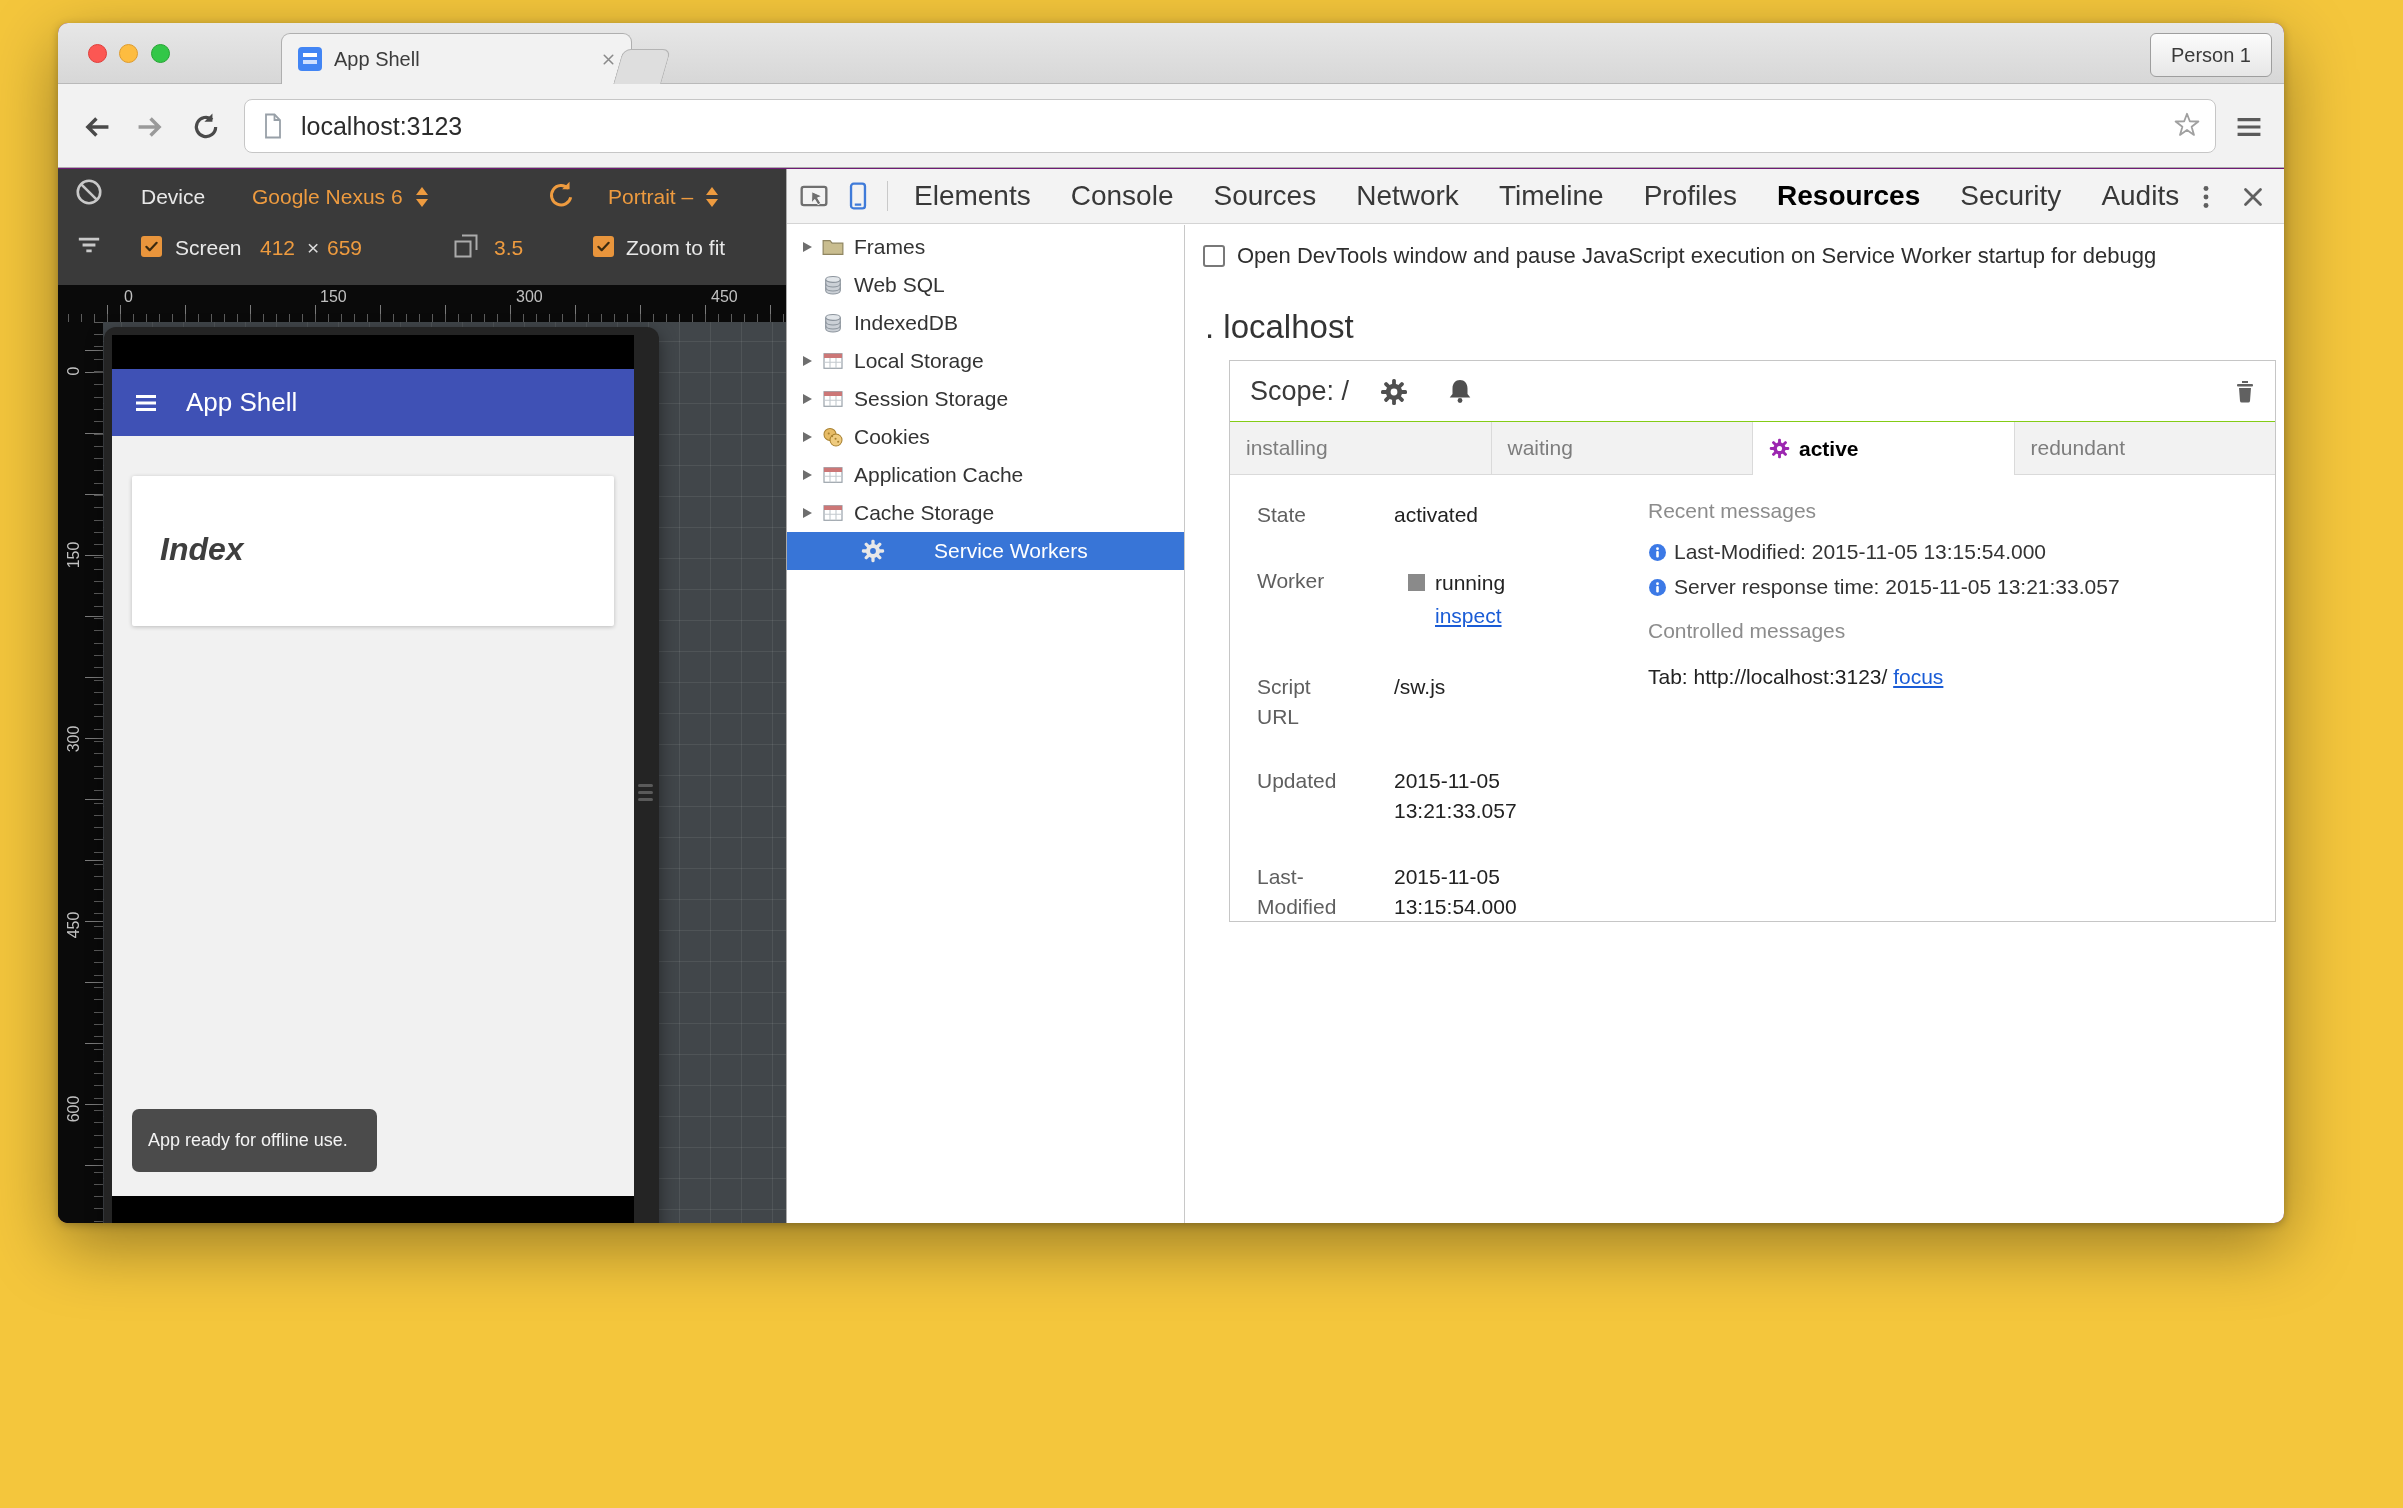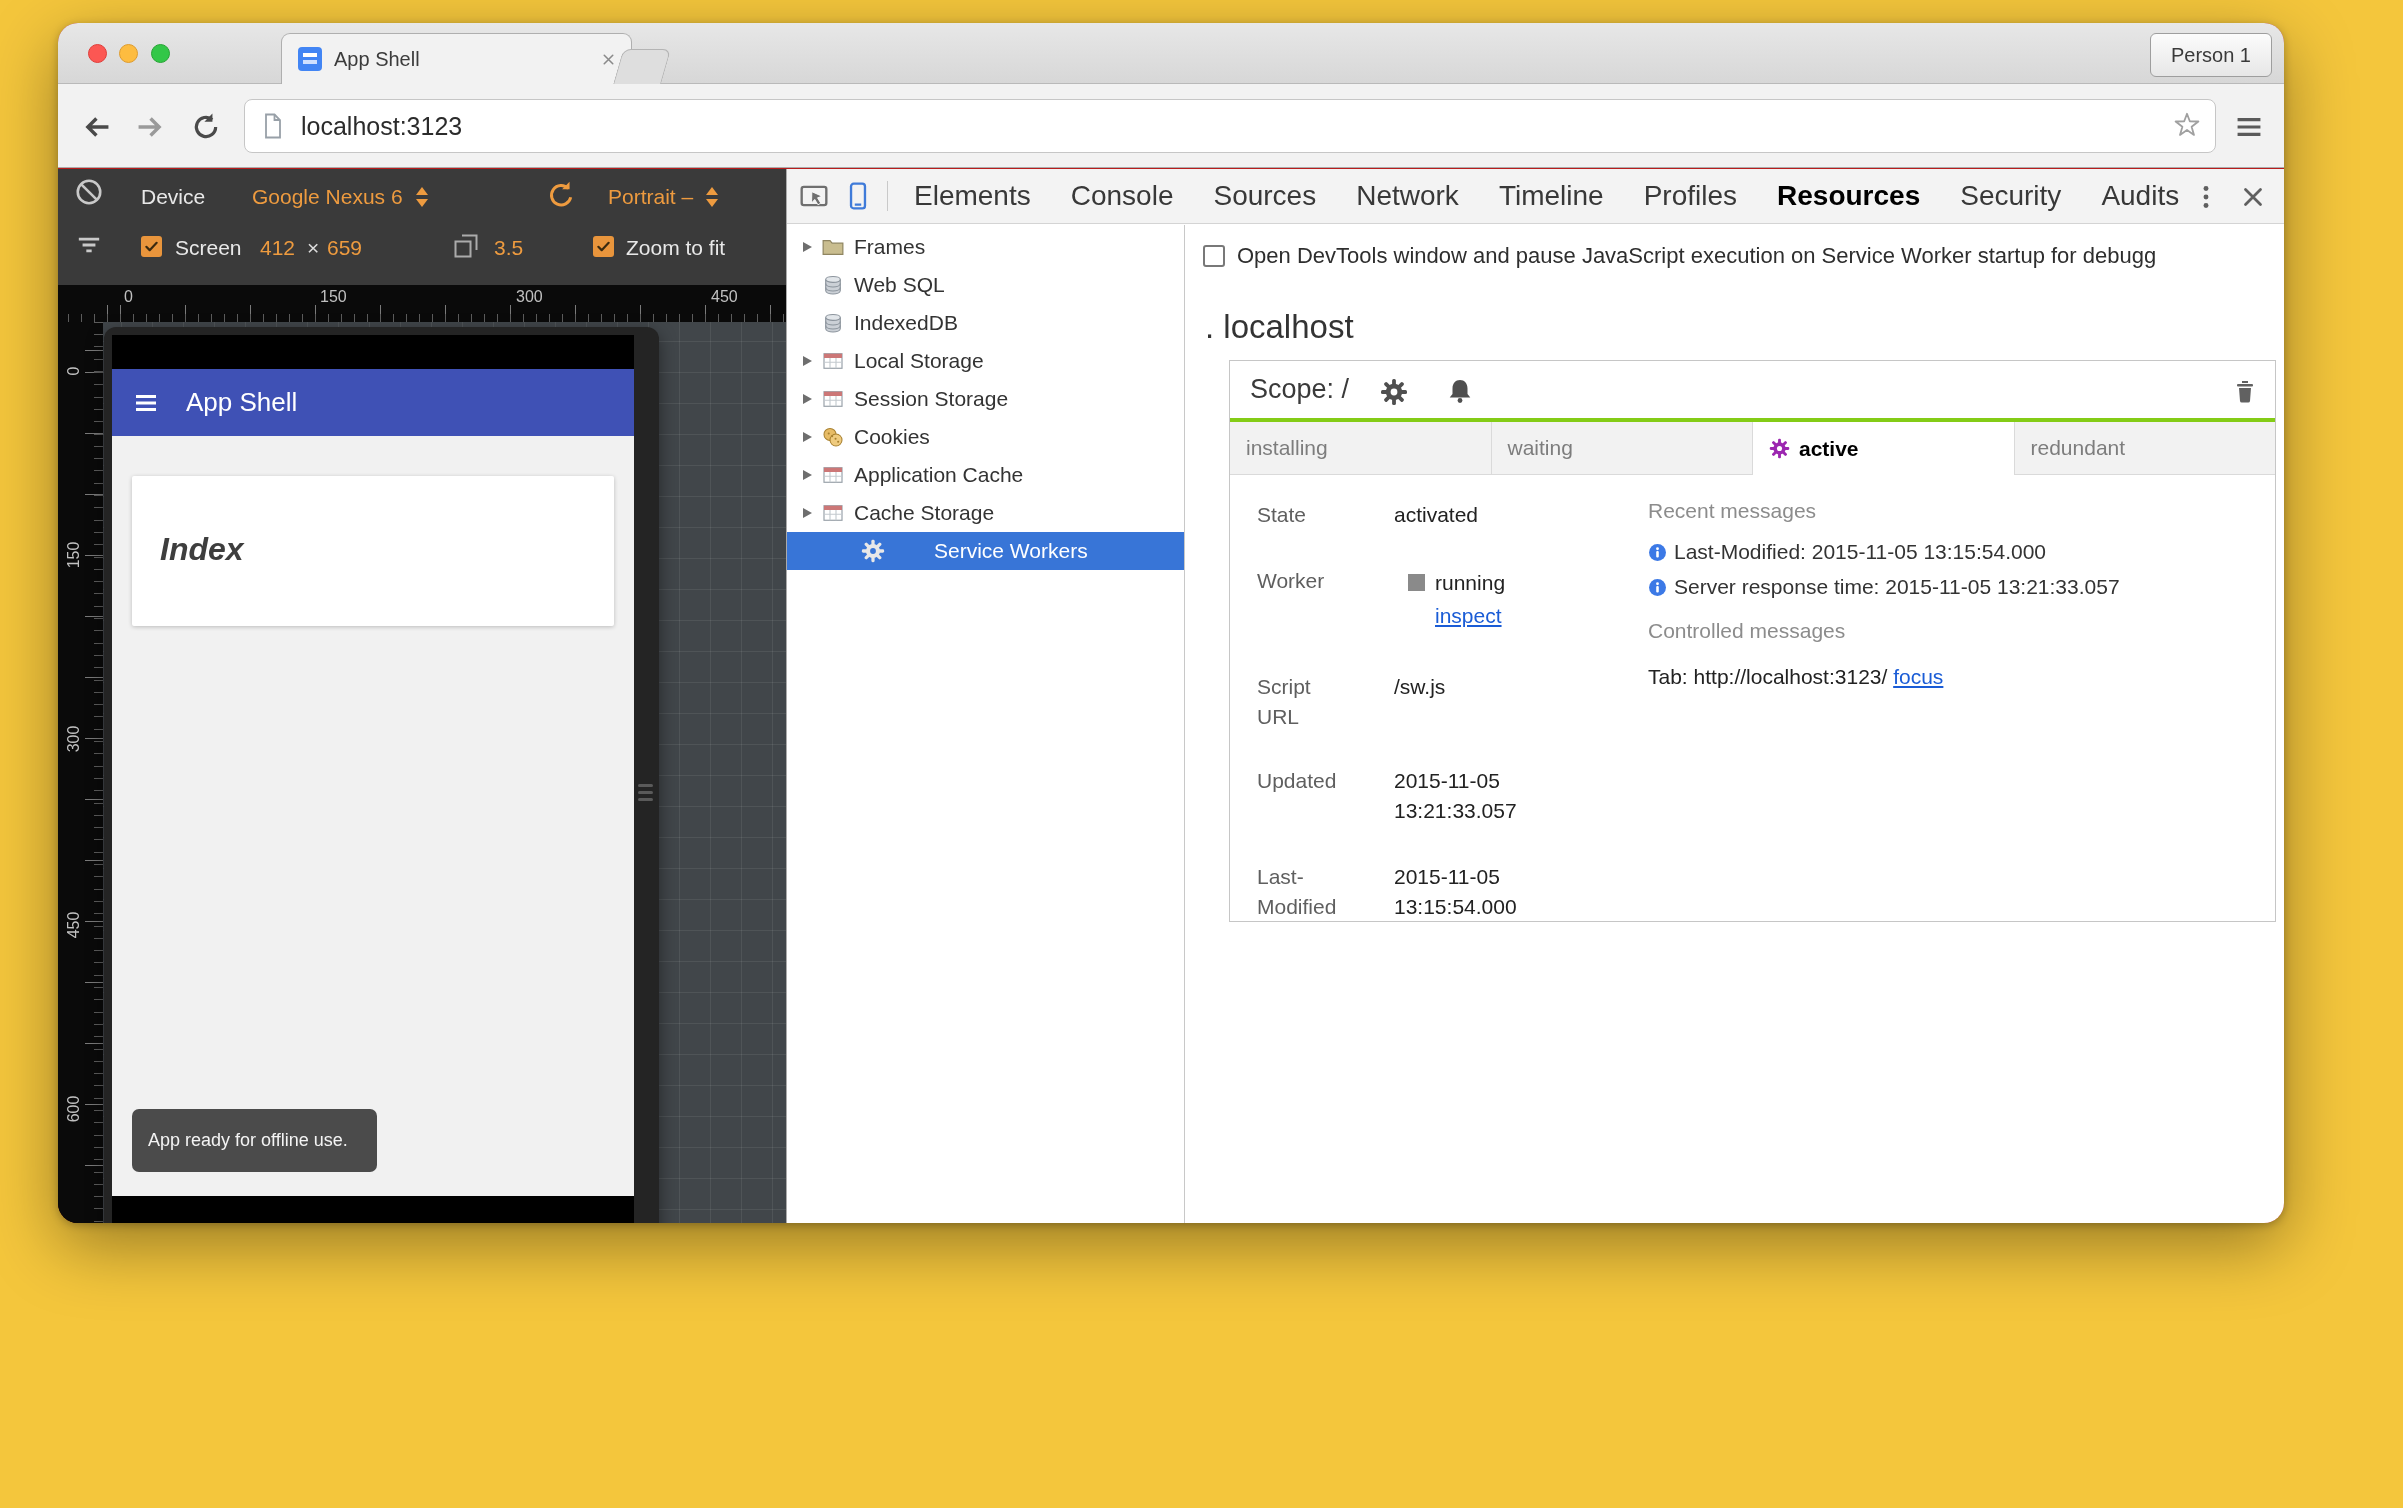--- a/index.html
+++ b/index.html
@@ -8,21 +8,21 @@
     background: #F4C63C;
     font-family: "Liberation Sans", "DejaVu Sans", sans-serif;
     position: relative;
     overflow: hidden;
   }
   svg.ico { display: inline-block; vertical-align: middle; }
 
   
   #window {
     position: absolute; left: 58px; top: 23px; width: 2226px; height: 1200px;
-    border-radius: 20px; overflow: hidden; background: #b91c1c;
+    border-radius: 10px; overflow: hidden; background: #701a75;
     box-shadow: 0 22px 69px rgba(0,0,0,.38), 0 2px 8px rgba(0,0,0,.25);
   }
 
   
   #titlebar { position: absolute; left:0; top:0; width:100%; height:61px;
     background: linear-gradient(#E7E7E7, #D7D7D7); border-bottom:1px solid #B9B9B9; }
   .light { position:absolute; top:21px; width:19px; height:19px; border-radius:50%; }
   #light-close { left:30px; background:#FC5753; border:1px solid #DF3E3A; }
   #light-min   { left:61px; background:#FDBC40; border:1px solid #DE9C2E; }
   #light-zoom  { left:93px; background:#33C748; border:1px solid #27A534; }
@@ -164,21 +164,21 @@
   #dt-main { position:absolute; left:398px; top:0; width:1100px; height:100%; overflow:hidden; }
   #sw-pause-row { position:absolute; left:18px; top:18px; display:flex; align-items:center;
     width:1079px; overflow:hidden; white-space:nowrap; }
   #sw-pause-cb { width:22px; height:22px; border:2px solid #787878; border-radius:3px;
     background:#fff; flex:0 0 auto; }
   #sw-pause-label { margin-left:12px; font-size:22px; color:#2E2E2E; }
   #origin-title { position:absolute; left:20px; top:83px; font-size:33px; color:#333; }
 
   #reg-box { position:absolute; left:44px; top:135px; width:1047px; height:562px;
     border:1px solid #C6C6C6; background:#fff; }
-  #scope-row { position:relative; height:61px; border-bottom:4px solid #84cc16;
+  #scope-row { position:relative; height:61px; border-bottom:1px solid #84cc16;
     display:flex; align-items:center; padding-left:20px; }
   #scope-label { font-size:27px; color:#3A3A3A; }
   #btn-swsync { position:absolute; left:150px; top:17px; color:#4F4F4F; }
   #btn-swpush { position:absolute; left:216px; top:16px; color:#4F4F4F; }
   #btn-swdelete { position:absolute; right:16px; top:16px; color:#616161; }
   #v-tabs { display:flex; height:53px; }
   .v-tab { flex:1; display:flex; align-items:center; padding-left:16px; font-size:21px;
     color:#7D7D7D; background:#F2F2F2; border-right:1px solid #DADADA;
     border-bottom:1px solid #DADADA; }
   .v-tab:last-child { border-right:none; }

